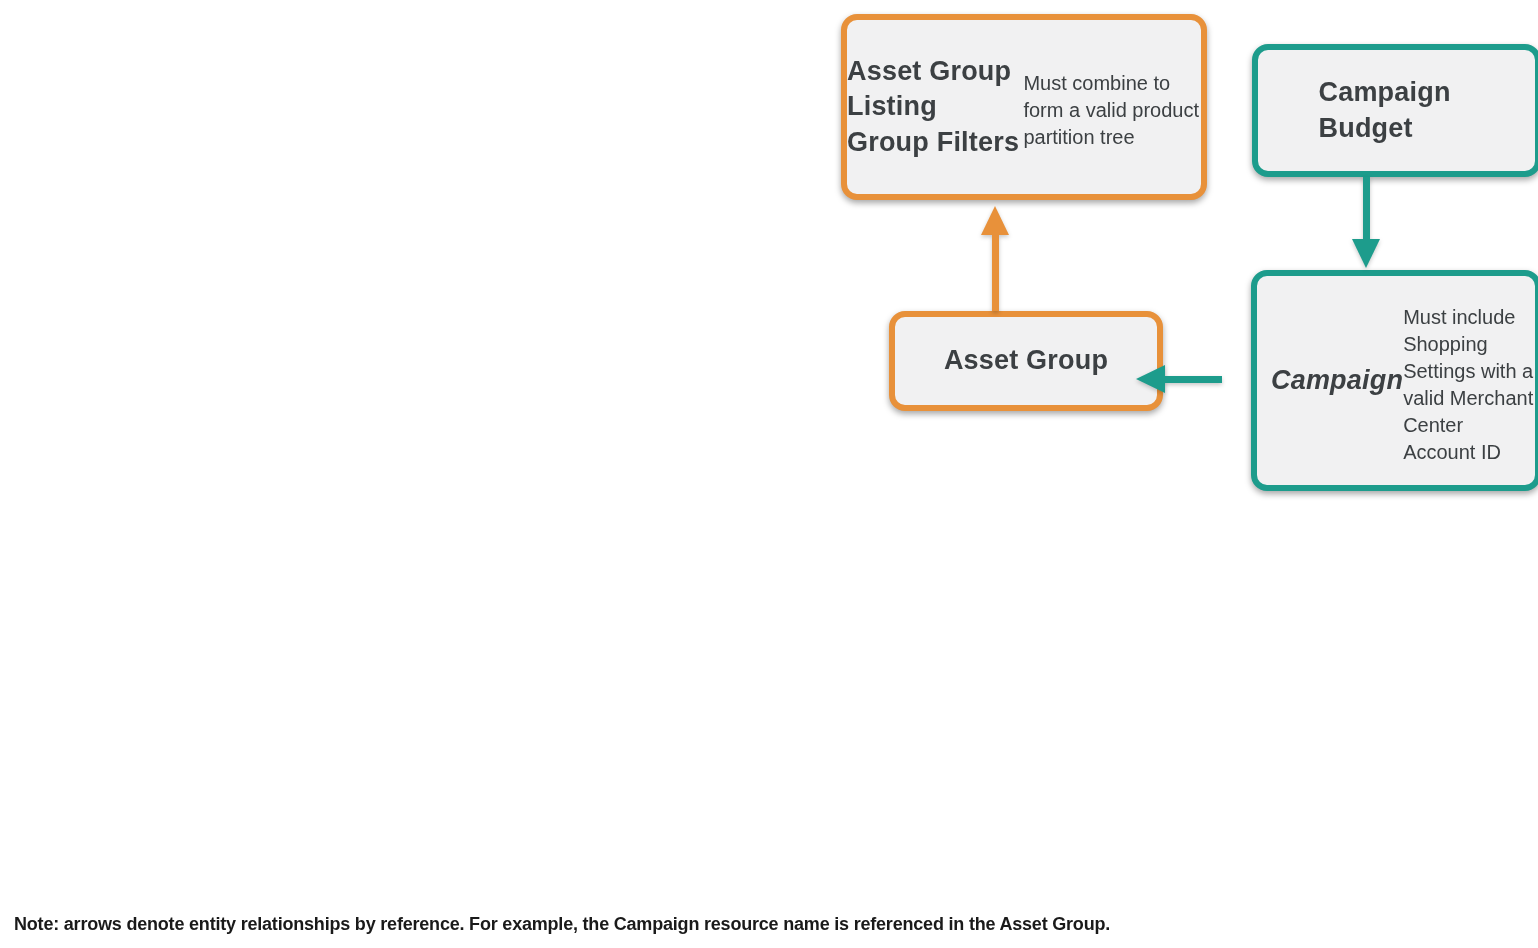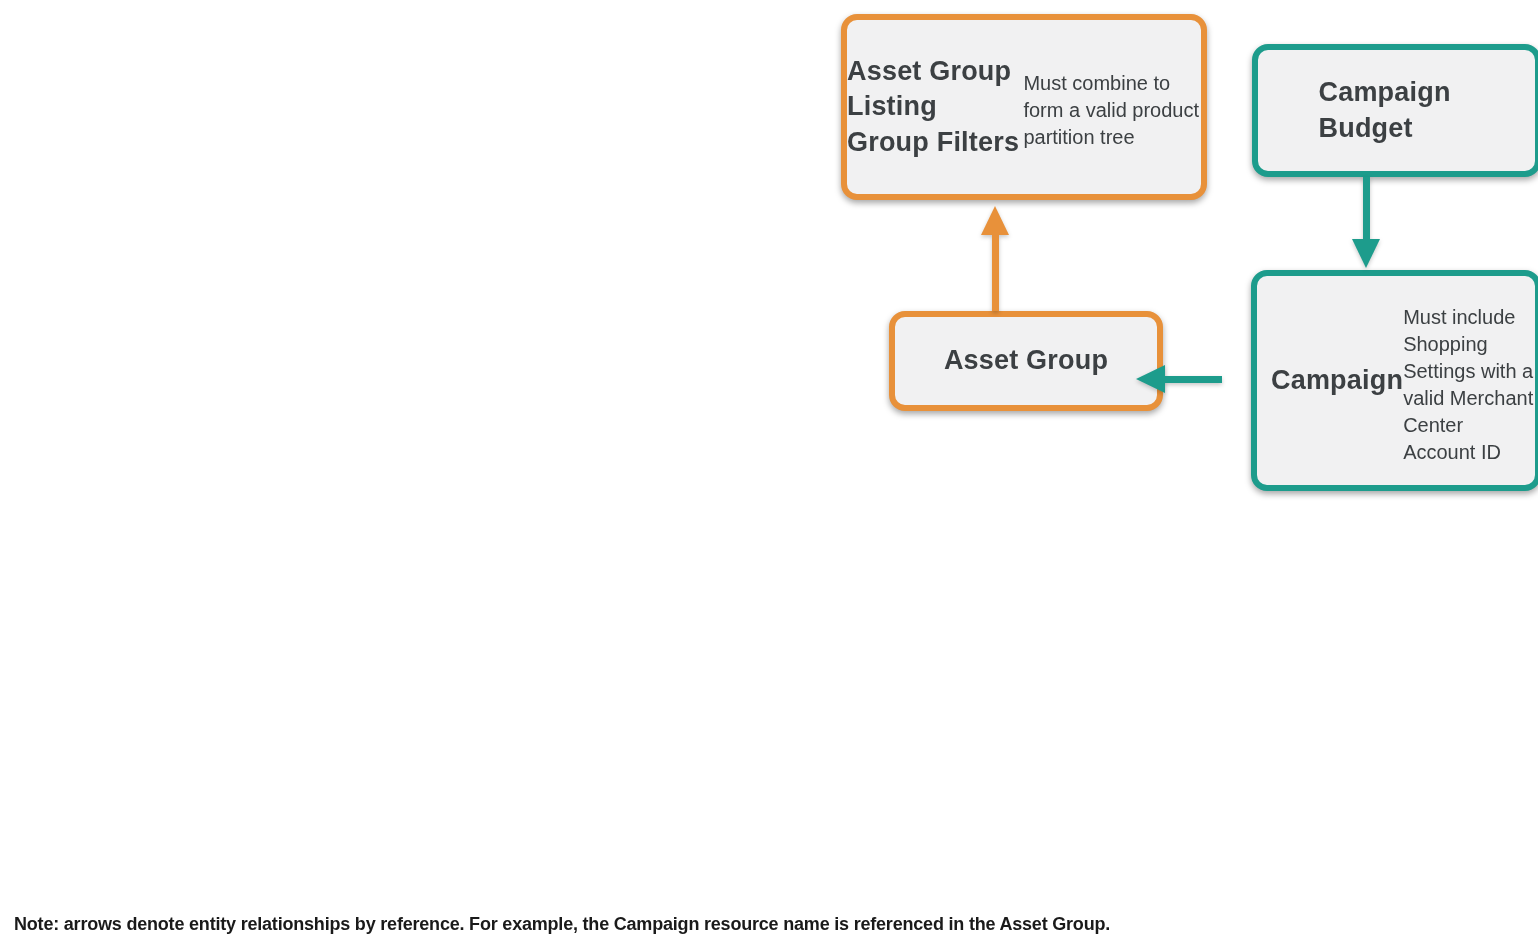--- a/index.html
+++ b/index.html
@@ -50,21 +50,21 @@
     margin-top: 6px;
   }
   
   .node-aglgf    { left: 812px;  top: 14px;  width: 366px; height: 186px; }
   .node-aglgf .node-title    { max-width: 300px; }
   .node-aglgf .node-subtitle { max-width: 310px; }
   .node-budget   { left: 1223px; top: 44px;  width: 289px; height: 133px; }
   .node-budget .node-title   { max-width: 170px; }
   .node-assetgrp { left: 860px;  top: 311px; width: 274px; height: 100px; }
   .node-campaign { left: 1222px; top: 270px; width: 290px; height: 221px; }
-  .node-campaign .node-title    { max-width: 220px; }
+  .node-campaign .node-title    { max-width: 220px; font-style: italic; }
   .node-campaign .node-subtitle { max-width: 218px; margin-top: 8px; }
 
   
   .arrow { position: absolute; filter: drop-shadow(0 2px 2px rgba(0,0,0,0.22)); }
   .arrow .shaft { position: absolute; }
   .arrow .head  { position: absolute; width: 0; height: 0; }
 
   .arrow-ag-to-aglgf .shaft {
     left: 992px; top: 233px; width: 7px; height: 78px;
     background: var(--accent-orange, #E8913A);

